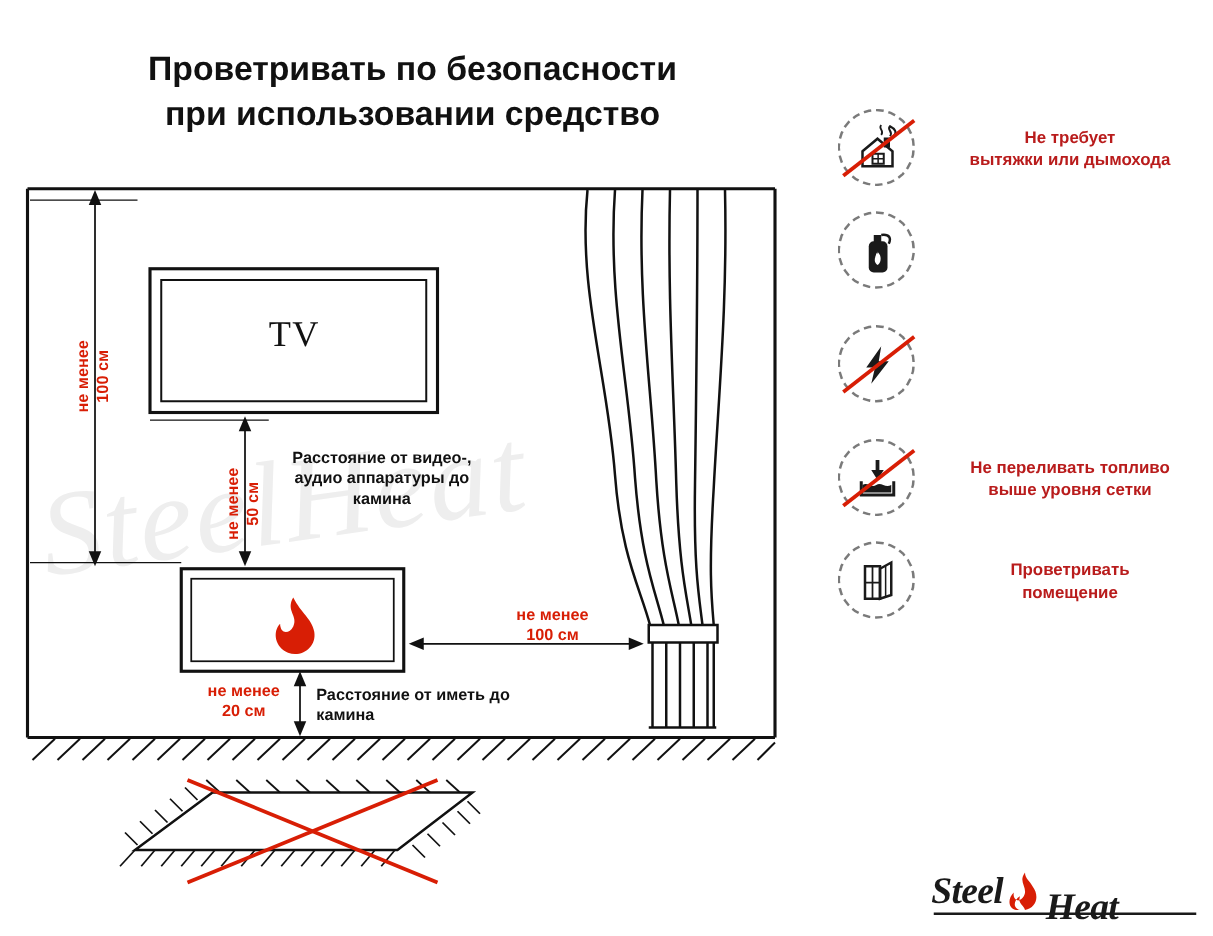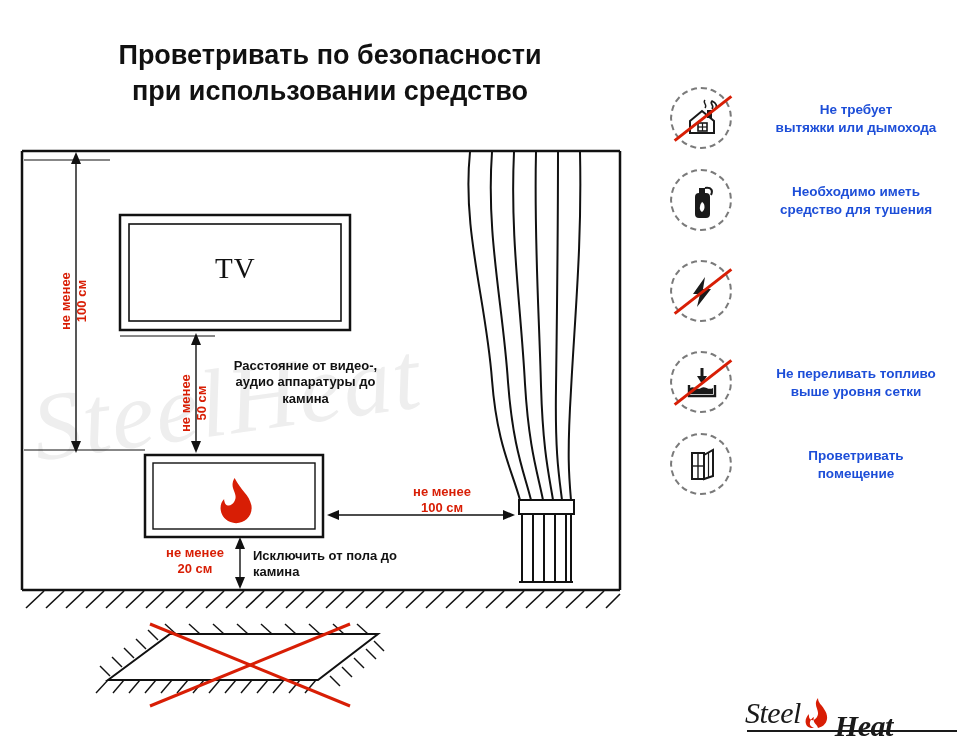--- a/index.html
+++ b/index.html
@@ -134,40 +134,40 @@
     background: #d81e05;
     transform: rotate(-38deg);
     transform-origin: center;
   }
   .icon-text {
     flex: 1 1 auto;
     padding-left: 14px;
     padding-right: 6px;
     font-size: 13.5px;
     font-weight: bold;
-    color: #1d4ed8;
+    color: #b91c1c;
     line-height: 1.32;
     text-align: center;
   }
 
   
   #logo {
     position: absolute;
     left: 745px;
     top: 690px;
     width: 215px;
     height: 45px;
     display: flex;
     align-items: center;
     z-index: 3;
   }
   #logo .steel {
     font-family: "Liberation Serif", serif;
     font-style: italic;
-    font-weight: normal;
+    font-weight: bold;
     font-size: 30px;
     color: #1a1a1a;
     letter-spacing: -0.5px;
   }
   #logo .flame-wrap {
     margin: 0 4px;
     display: flex;
     align-items: center;
   }
   #logo .heat {
@@ -361,21 +361,21 @@
     <div class="lbl red" style="left:382px; top:484px; width:120px; text-align:center;">
       <span>не менее</span><br>
       <span>100 см</span>
     </div>
 
     <div class="lbl red" style="left:150px; top:545px; width:90px; text-align:center;">
       <span>не менее</span><br>
       <span>20 см</span>
     </div>
 
-    <div class="lbl black" style="left:253px; top:548px; width:160px; text-align:left;">Исключить от пола до камина</div>
+    <div class="lbl black" style="left:253px; top:548px; width:160px; text-align:left;">Расстояние от иметь до камина</div>
   </div>
 
   <div id="icon-col">
 
     <div class="icon-row">
       <div class="icon-badge">
         <div class="dashring"></div>
         <div class="glyph">
           <svg width="40" height="40" viewBox="0 0 40 40">
             <path d="M8 22 L20 12 L32 22 L32 34 L8 34 Z" fill="none" stroke="#1a1a1a" stroke-width="2"></path>
@@ -399,22 +399,20 @@
         <div class="glyph">
           <svg width="40" height="40" viewBox="0 0 40 40">
             <rect x="13" y="12" width="15" height="25" rx="4" fill="#1a1a1a"></rect>
             <rect x="17" y="7" width="6" height="6" fill="#1a1a1a"></rect>
             <path d="M23 7 C 30 6, 31 10, 29 14" fill="none" stroke="#1a1a1a" stroke-width="2"></path>
             <path d="M20.5 20 C 18 23, 22 25, 20.5 28 C 19 26, 17 24, 20.5 20 Z" fill="#ffffff"></path>
             <path d="M20.5 21 C 23.5 24, 23 29, 20 31 C 17 29, 17 25, 20.5 21 Z" fill="#ffffff"></path>
           </svg>
         </div>
       </div>
-      <div class="icon-text" style="white-space:pre-line;">Необходимо иметь
-средство для тушения</div>
     </div>
 
 
     <div class="icon-row" style="height:100px;">
       <div class="icon-badge">
         <div class="dashring"></div>
         <div class="glyph">
           <svg width="34" height="34" viewBox="0 0 34 34">
             <path d="M20 2 L8 19 L15 19 L12 32 L26 14 L18 14 Z" fill="#1a1a1a"></path>
           </svg>

